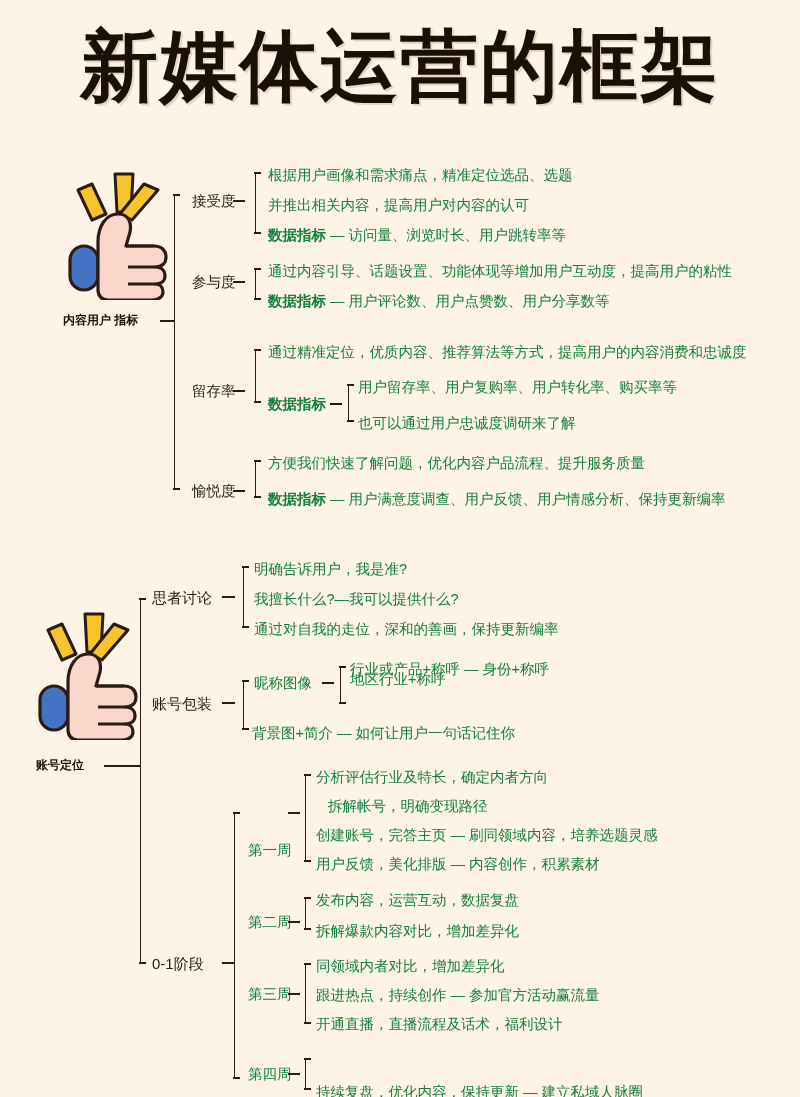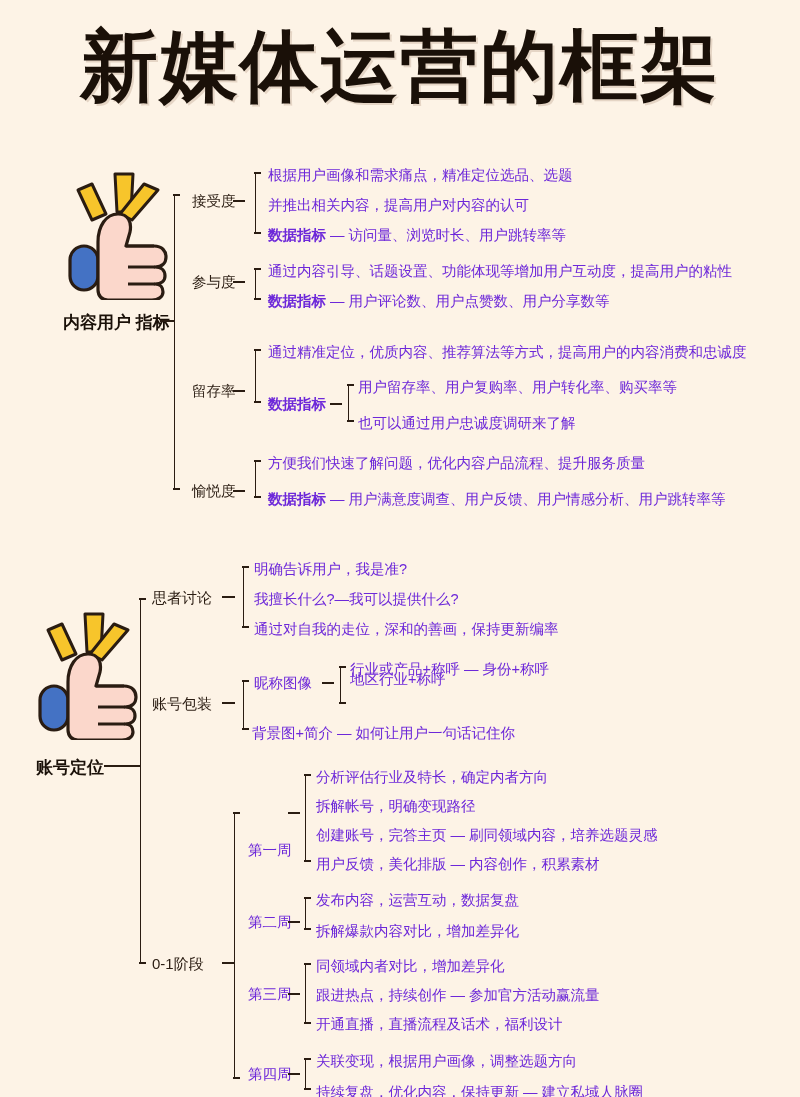--- a/index.html
+++ b/index.html
@@ -22,23 +22,23 @@
     letter-spacing:2px;
     line-height:1.05;
     color:#1a1008;
     font-family:"DejaVu Sans","Liberation Sans",sans-serif;
     text-shadow:2px 2px 0 rgba(120,80,50,.18);
     white-space:nowrap;
   }
 
   
   .tx{position:absolute;white-space:nowrap;line-height:1;}
-  .lf{font-size:14.5px;color:#6d28d9;}
+  .lf{font-size:14.5px;color:#15803d;}
   .mid{font-size:14.5px;color:#2a1c12;}           
-  .rootlbl{font-size:17px;font-weight:bold;color:#1a1008;}
+  .rootlbl{font-size:12px;font-weight:bold;color:#1a1008;}
   .sub2{font-size:15px;font-weight:normal;color:#2a1c12;}
   .metric{font-weight:bold;}
 
   
   .ln{position:absolute;background:#2a1c12;}
   .hl{height:1.7px;}
   
   .brk{position:absolute;border-left:1.7px solid #2a1c12;}
   .brk:before,.brk:after{
     content:"";position:absolute;left:-1.7px;width:7px;height:1.7px;background:#2a1c12;
@@ -105,21 +105,21 @@
   <div class="tx lf metric" style="left:268px;top:385px;">数据指标</div>
   <div class="tick" style="left:330px;top:391px;width:12px;"></div>
   <div class="brk" style="left:348px;top:372px;height:38px;"></div>
   <div class="tx lf" style="left:358px;top:368px;">用户留存率、用户复购率、用户转化率、购买率等</div>
   <div class="tx lf" style="left:358px;top:404px;">也可以通过用户忠诚度调研来了解</div>
 
   <div class="tx mid" style="left:192px;top:472px;">愉悦度</div>
   <div class="tick" style="left:233px;top:478px;width:12px;"></div>
   <div class="brk" style="left:255px;top:448px;height:38px;"></div>
   <div class="tx lf" style="left:268px;top:444px;">方便我们快速了解问题，优化内容户品流程、提升服务质量</div>
-  <div class="tx lf" style="left:268px;top:480px;"><span class="metric">数据指标</span><span class="dash">—</span><span>用户满意度调查、用户反馈、用户情感分析、用户跳转率等</span></div>
+  <div class="tx lf" style="left:268px;top:480px;"><span class="metric">数据指标</span><span class="dash">—</span><span>用户满意度调查、用户反馈、用户情感分析、保持更新编率</span></div>
 
   <div class="thumb" style="left:32px;top:598px;">
     <svg width="120" height="130" viewBox="0 0 120 130" xmlns="http://www.w3.org/2000/svg">
       <g stroke="#2A1C12" stroke-width="3" stroke-linejoin="round">
         <polygon points="16,20 30,14 44,44 30,50" fill="#F7C52B"></polygon>
         <polygon points="53,4 71,4 69,42 55,42" fill="#F7C52B"></polygon>
         <polygon points="82,14 96,20 70,50 58,44" fill="#F7C52B"></polygon>
       </g>
       <g stroke="#2A1C12" stroke-width="3.2" stroke-linejoin="round">
         <rect x="8" y="76" width="28" height="44" rx="14" fill="#4472C4"></rect>
@@ -159,36 +159,35 @@
   <div class="tx lf" style="left:252px;top:714px;"><span>背景图+简介</span><span class="dash">—</span><span>如何让用户一句话记住你</span></div>
 
   <div class="tx sub2" style="left:152px;top:944px;">0-1阶段</div>
   <div class="tick" style="left:222px;top:950px;width:12px;"></div>
   <div class="brk" style="left:234px;top:800px;height:267px;"></div>
 
   <div class="tx lf" style="left:248px;top:831px;">第一周</div>
   <div class="tick" style="left:288px;top:800px;width:12px;"></div>
   <div class="brk" style="left:305px;top:762px;height:88px;"></div>
   <div class="tx lf" style="left:316px;top:758px;">分析评估行业及特长，确定内者方向</div>
-  <div class="tx lf" style="left:316px;top:787px;">拆解帐号，明确变现路径</div>
+  <div class="tx lf" style="left:328px;top:787px;">拆解帐号，明确变现路径</div>
   <div class="tx lf" style="left:316px;top:816px;">创建账号，完答主页 — 刷同领域内容，培养选题灵感</div>
   <div class="tx lf" style="left:316px;top:845px;">用户反馈，美化排版 — 内容创作，积累素材</div>
 
   <div class="tx lf" style="left:248px;top:903px;">第二周</div>
   <div class="tick" style="left:288px;top:909px;width:12px;"></div>
   <div class="brk" style="left:305px;top:885px;height:33px;"></div>
   <div class="tx lf" style="left:316px;top:881px;">发布内容，运营互动，数据复盘</div>
   <div class="tx lf" style="left:316px;top:912px;">拆解爆款内容对比，增加差异化</div>
 
   <div class="tx lf" style="left:248px;top:975px;">第三周</div>
   <div class="tick" style="left:288px;top:981px;width:12px;"></div>
   <div class="brk" style="left:305px;top:951px;height:61px;"></div>
   <div class="tx lf" style="left:316px;top:947px;">同领域内者对比，增加差异化</div>
   <div class="tx lf" style="left:316px;top:976px;">跟进热点，持续创作 — 参加官方活动赢流量</div>
   <div class="tx lf" style="left:316px;top:1005px;">开通直播，直播流程及话术，福利设计</div>
 
   <div class="tx lf" style="left:248px;top:1055px;">第四周</div>
   <div class="tick" style="left:288px;top:1061px;width:12px;"></div>
   <div class="brk" style="left:305px;top:1046px;height:32px;"></div>
-  <div class="tx lf" style="left:316px;top:1042px;">关联变现，根据用户画像，调整选题方向</div>
   <div class="tx lf" style="left:316px;top:1073px;">持续复盘，优化内容，保持更新 — 建立私域人脉圈</div>
 
 </div>
 
 </body></html>

